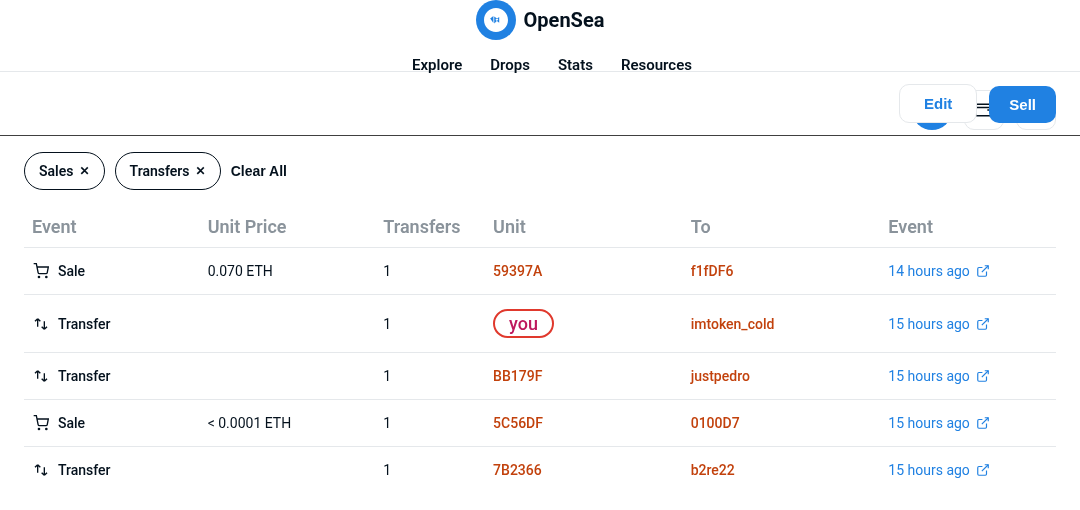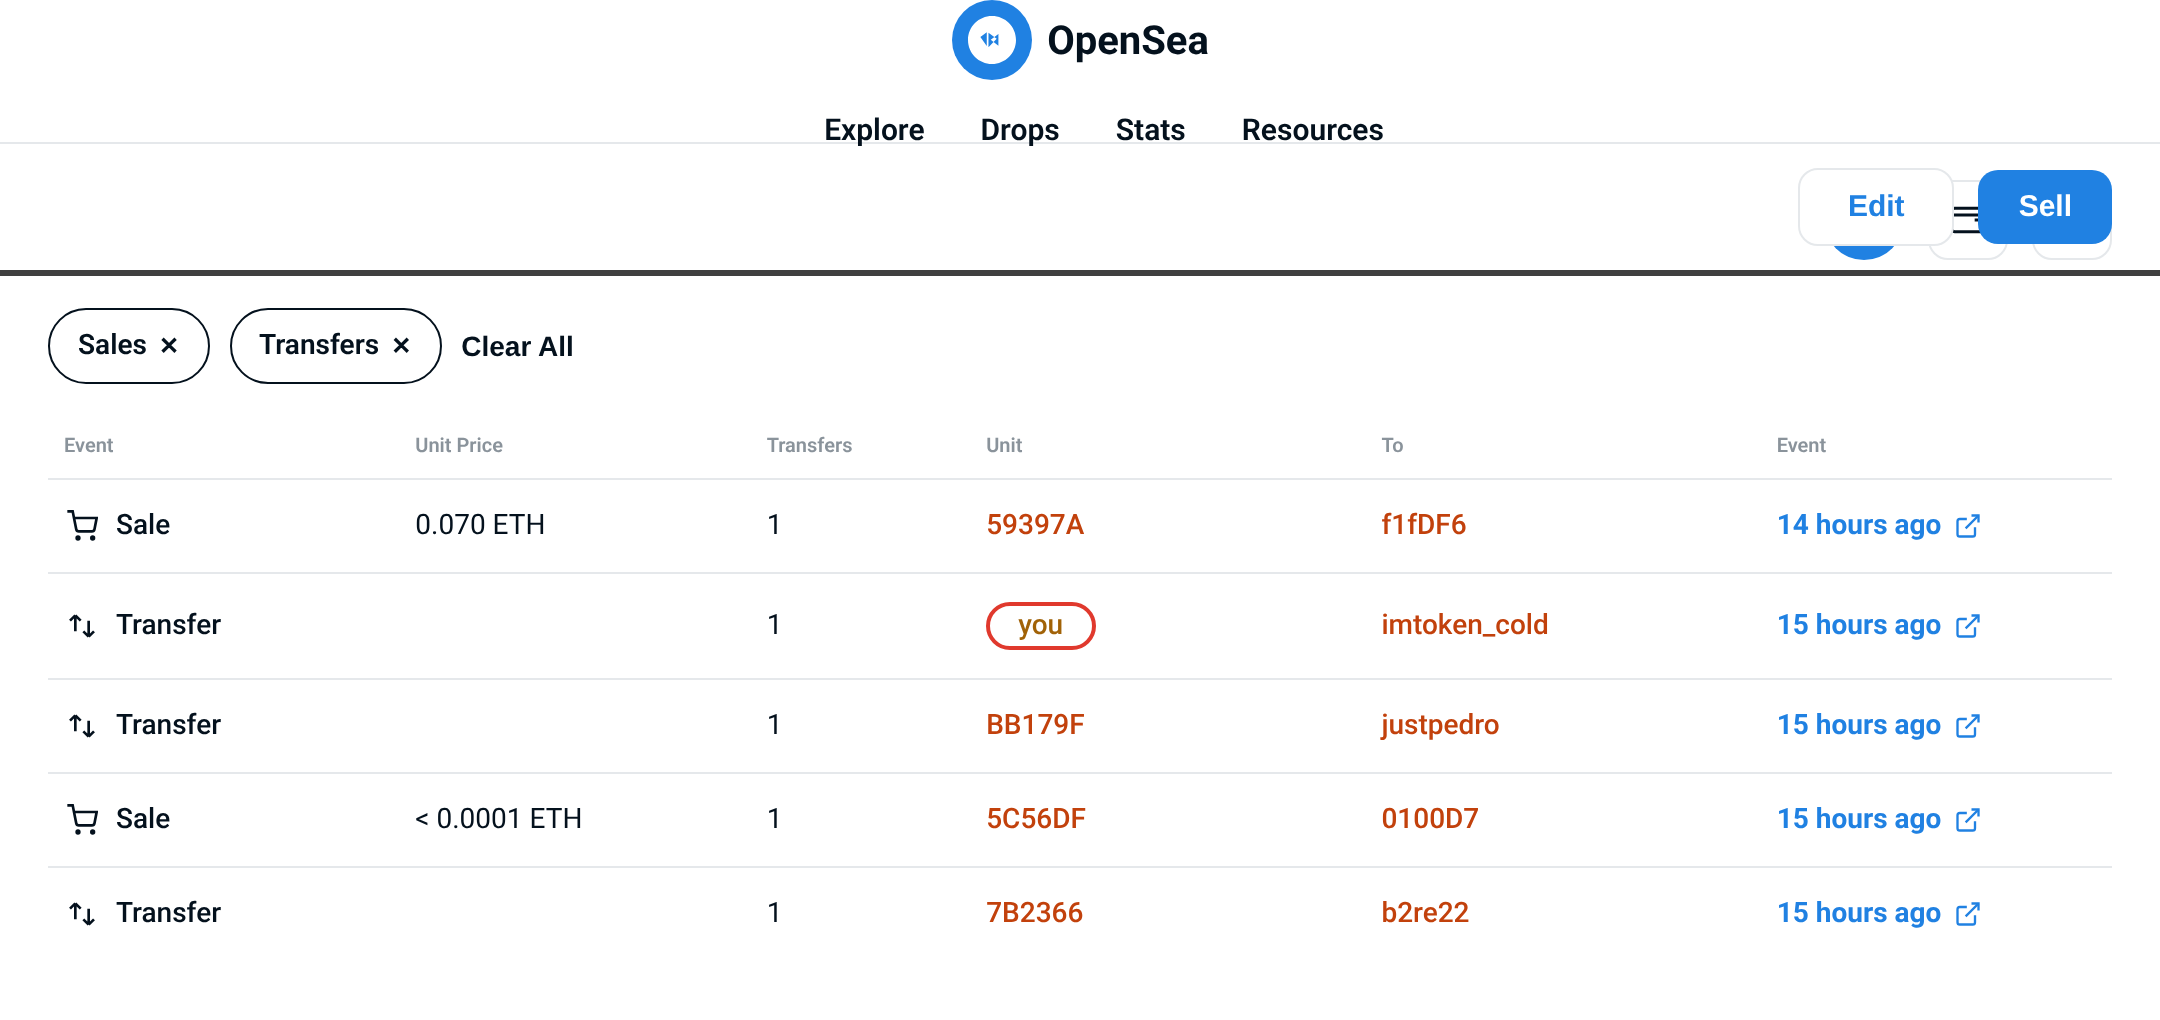--- a/index.html
+++ b/index.html
@@ -105,25 +105,25 @@
       align-items: center;
       justify-content: center;
       cursor: pointer;
       background: #fff;
     }
     .icon-btn svg { width: 20px; height: 20px; }
 
     
     .toolbar {
       display: flex;
-      align-items: center;
+      align-items: flex-end;
       justify-content: flex-end;
       padding: 12px 24px;
       gap: 12px;
-      border-bottom: 3px solid #404040;
+      border-bottom: 1px solid #404040;
     }
     .btn-edit {
       padding: 10px 24px;
       border: 1.5px solid #e5e8eb;
       border-radius: 10px;
       font-size: 15px;
       font-weight: 600;
       color: #2081e2;
       background: #fff;
       cursor: pointer;
@@ -178,21 +178,21 @@
     .table-container {
       padding: 0 24px;
       overflow-y: auto;
     }
     table {
       width: 100%;
       border-collapse: collapse;
     }
     thead tr th {
       text-align: left;
-      font-size: 10px;
+      font-size: 18px;
       font-weight: 600;
       color: #8a939b;
       padding: 10px 8px;
       border-bottom: 1px solid #e5e8eb;
     }
     tbody tr {
       border-bottom: 1px solid #e5e8eb;
     }
     tbody tr:last-child { border-bottom: none; }
     tbody tr td {
@@ -216,38 +216,38 @@
     .link-blue {
       color: #c2410c;
       text-decoration: none;
       font-weight: 500;
     }
     .date-cell {
       display: flex;
       align-items: center;
       gap: 6px;
       color: #2081e2;
-      font-weight: 700;
+      font-weight: 400;
     }
     .ext-link-icon {
       width: 14px;
       height: 14px;
       color: #2081e2;
     }
 
     
     .you-pill {
       display: inline-flex;
       align-items: center;
       justify-content: center;
       border: 2px solid #e0392d;
       border-radius: 20px;
       padding: 2px 14px;
-      color: #a16207;
-      font-size: 14px;
+      color: #be185d;
+      font-size: 18px;
       font-weight: 500;
     }
 
     
     th:nth-child(1), td:nth-child(1) { width: 160px; }
     th:nth-child(2), td:nth-child(2) { width: 160px; }
     th:nth-child(3), td:nth-child(3) { width: 100px; }
     th:nth-child(4), td:nth-child(4) { width: 180px; }
     th:nth-child(5), td:nth-child(5) { width: 180px; }
     th:nth-child(6), td:nth-child(6) { width: 160px; }

